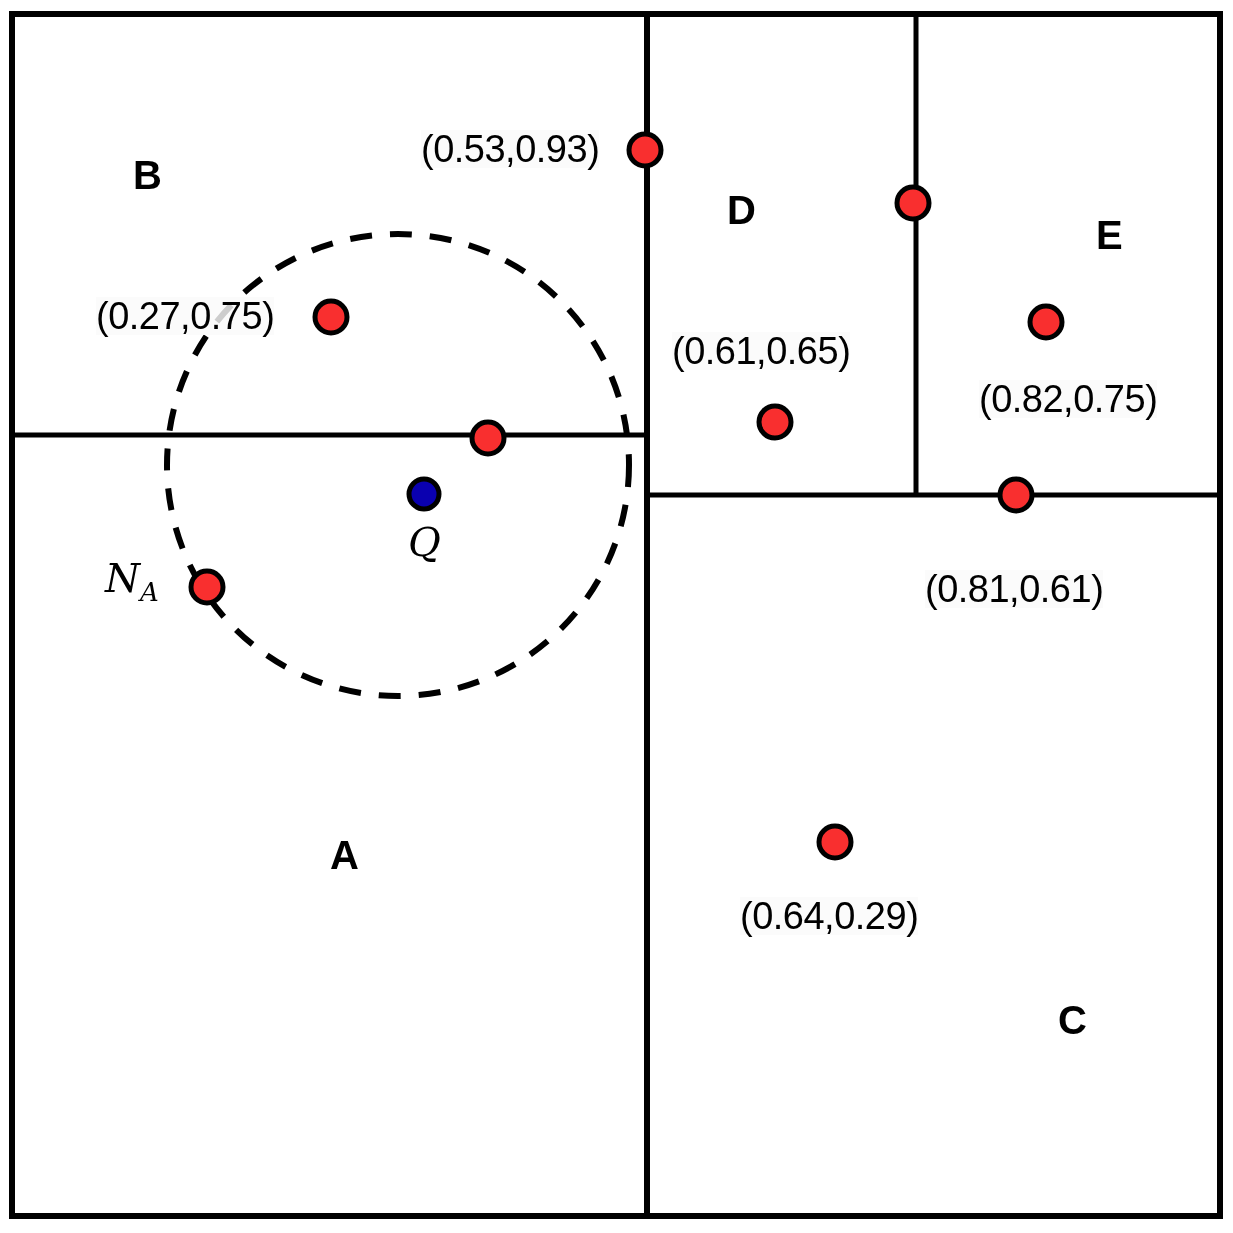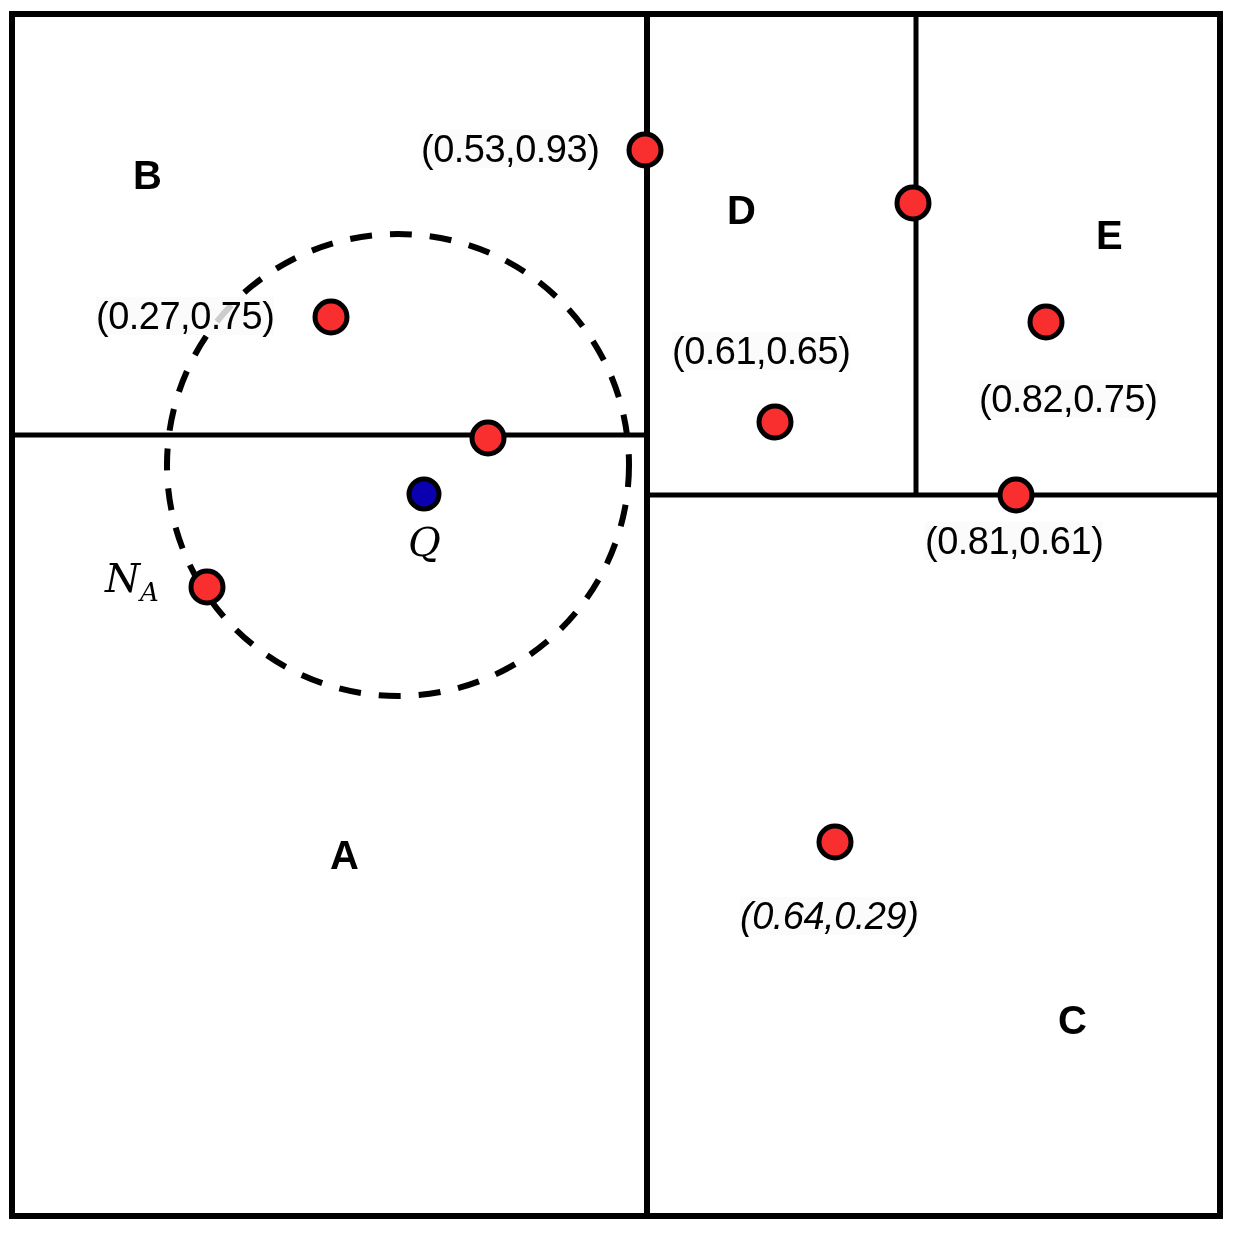--- a/index.html
+++ b/index.html
@@ -89,20 +89,20 @@
   <div class="region-label" id="rl-B" style="left: 133px; top: 155px;">B</div>
   <div class="region-label" id="rl-A" style="left: 330px; top: 835px;">A</div>
   <div class="region-label" id="rl-C" style="left: 1058px; top: 1000px;">C</div>
   <div class="region-label" id="rl-D" style="left: 727px; top: 190px;">D</div>
   <div class="region-label" id="rl-E" style="left: 1096px; top: 215px;">E</div>
 
   <div class="coord-label" id="cl-0" style="left: 396px; top: 130px; margin-left: 25px;">(0.53,0.93)</div>
   <div class="coord-label" id="cl-1" style="left: 85px; top: 297px; margin-left: 11px;">(0.27,0.75)</div>
   <div class="coord-label" id="cl-5" style="left: 672px; top: 332px;">(0.61,0.65)</div>
   <div class="coord-label" id="cl-6" style="left: 979px; top: 380px;">(0.82,0.75)</div>
-  <div class="coord-label" id="cl-7" style="left: 925px; top: 522px;">(0.81,0.61)</div>
-  <div class="coord-label" id="cl-8" style="left: 740px; top: 897px; font-style: italic;">(0.64,0.29)</div>
+  <div class="coord-label" id="cl-7" style="left: 925px; top: 570px;">(0.81,0.61)</div>
+  <div class="coord-label" id="cl-8" style="left: 740px; top: 897px;">(0.64,0.29)</div>
 
   <div class="math-label" id="q-label" style="left: 408px; top: 522px;">Q</div>
 
   <div class="math-label" id="na-label" style="left: 105px; top: 558px;"><span>N</span><span class="sub">A</span></div>
 
 </div>
 
 </body></html>

